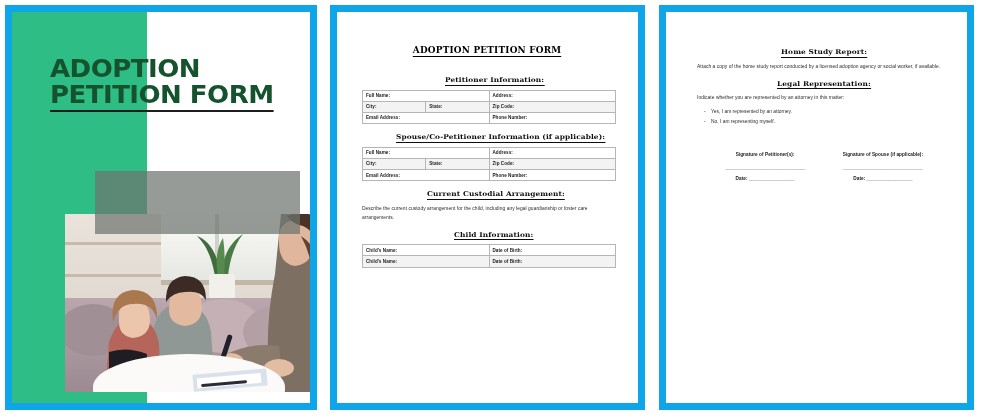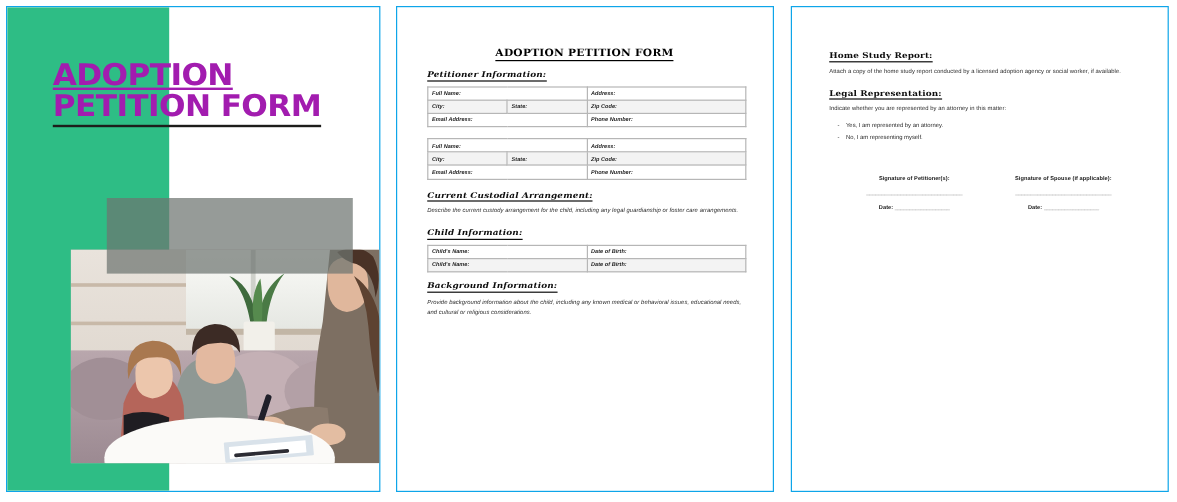--- a/index.html
+++ b/index.html
@@ -6,39 +6,38 @@
   body{
     width:981px;height:418px;overflow:hidden;
     font-family:"Liberation Sans", sans-serif;
     -webkit-font-smoothing:antialiased;
   }
   .workspace{position:relative;width:981px;height:418px;background:#ffffff;}
 
   
   .page{
     position:absolute;top:5px;height:405px;background:#ffffff;
-    border:1px solid #0ea5e9;box-sizing:border-box;overflow:hidden;
+    border:7px solid #0ea5e9;box-sizing:border-box;overflow:hidden;
   }
   #page-1{left:5px;width:312px;}
   #page-2{left:330px;width:315px;}
   #page-3{left:659px;width:315px;}
 
   
   .cover-green-bar{
     position:absolute;left:0;top:0;width:135px;height:403px;background:#2ebd85;
   }
   .cover-title{
     position:absolute;left:38px;top:44px;width:230px;
-    color:#a21caf;
+    color:#14532d;
     font-family:"DejaVu Sans", sans-serif;
     font-weight:700;font-style:normal;
     letter-spacing:-0.5px;
     line-height:1.05;
     text-align:left;
-    text-decoration:underline;
   }
   .cover-title .line{display:block;font-size:25px;white-space:nowrap;
     transform:scaleX(1.04);transform-origin:left center;}
   .cover-title .line2{
     border-bottom:2px solid #1d1d1b;display:inline-block;padding-bottom:1px;
   }
   .cover-graybox{
     position:absolute;left:83px;top:159px;width:205px;height:63px;
     background:rgba(110,117,112,0.72);z-index:3;
   }
@@ -57,20 +56,21 @@
     font-weight:700;font-size:8.4px;letter-spacing:.2px;
     color:#000;
   }
   .doc-title span{border-bottom:1px solid #000;padding-bottom:1px;
     display:inline-block;transform:scaleX(1.06);}
   .h2{
     font-family:"DejaVu Serif", serif;
     font-weight:700;font-size:6.6px;color:#0d0d0d;
     letter-spacing:.1px;
     margin:0 0 4px 0;
+    text-align:center;
   }
   .h2 span{border-bottom:1px solid #0d0d0d;display:inline-block;
     padding-bottom:0.5px;transform:scaleX(1.12);transform-origin:left center;}
   .body-p{
     font-family:"Liberation Sans", sans-serif;
     font-size:4.9px;line-height:1.85;color:#2a2a2a;
     margin:0;letter-spacing:.05px;
   }
 
   
@@ -210,21 +210,21 @@
     </div>
 
     <div class="cover-graybox"></div>
   </div>
 
   <div class="page" id="page-2">
     <div class="doc">
       <div class="doc-title">
         <span>ADOPTION PETITION FORM</span>
       </div>
-      <div class="doc-inner" style="top:52px;font-style:italic;">
+      <div class="doc-inner" style="top:64px;">
 
         <div>
           <div class="h2"><span>Petitioner Information:</span></div>
           <table class="form-table">
             <tbody>
                 <tr>
               <td colspan="2">Full Name:</td>
               <td colspan="2">Address:</td>
             </tr>
             <tr class="shaded">
@@ -234,20 +234,21 @@
             </tr>
             <tr>
               <td colspan="2">Email Address:</td>
               <td colspan="2">Phone Number:</td>
             </tr>
           </tbody>
             </table>
         </div>
 
         <div class="blk">
+          <div class="h2"><span>Spouse/Co-Petitioner Information (if applicable):</span></div>
           <table class="form-table">
             <tbody>
                 <tr>
               <td colspan="2">Full Name:</td>
               <td colspan="2">Address:</td>
             </tr>
             <tr class="shaded">
               <td>City:</td>
               <td>State:</td>
               <td colspan="2">Zip Code:</td>
@@ -275,24 +276,20 @@
             </tr>
             <tr class="shaded">
               <td colspan="2">Child's Name:</td>
               <td colspan="2">Date of Birth:</td>
             </tr>
           </tbody>
             </table>
         </div>
 
 
-        <div class="blk-tight">
-          <div class="h2"><span>Background Information:</span></div>
-          <p class="body-p">Provide background information about the child, including any known medical or behavioral issues, educational needs, and cultural or religious considerations.</p>
-        </div>
 
       </div>
     </div>
   </div>
 
   <div class="page" id="page-3">
     <div class="doc">
       <div class="doc-inner" style="top:36px;left:31px;right:26px;">
 
         <div>

